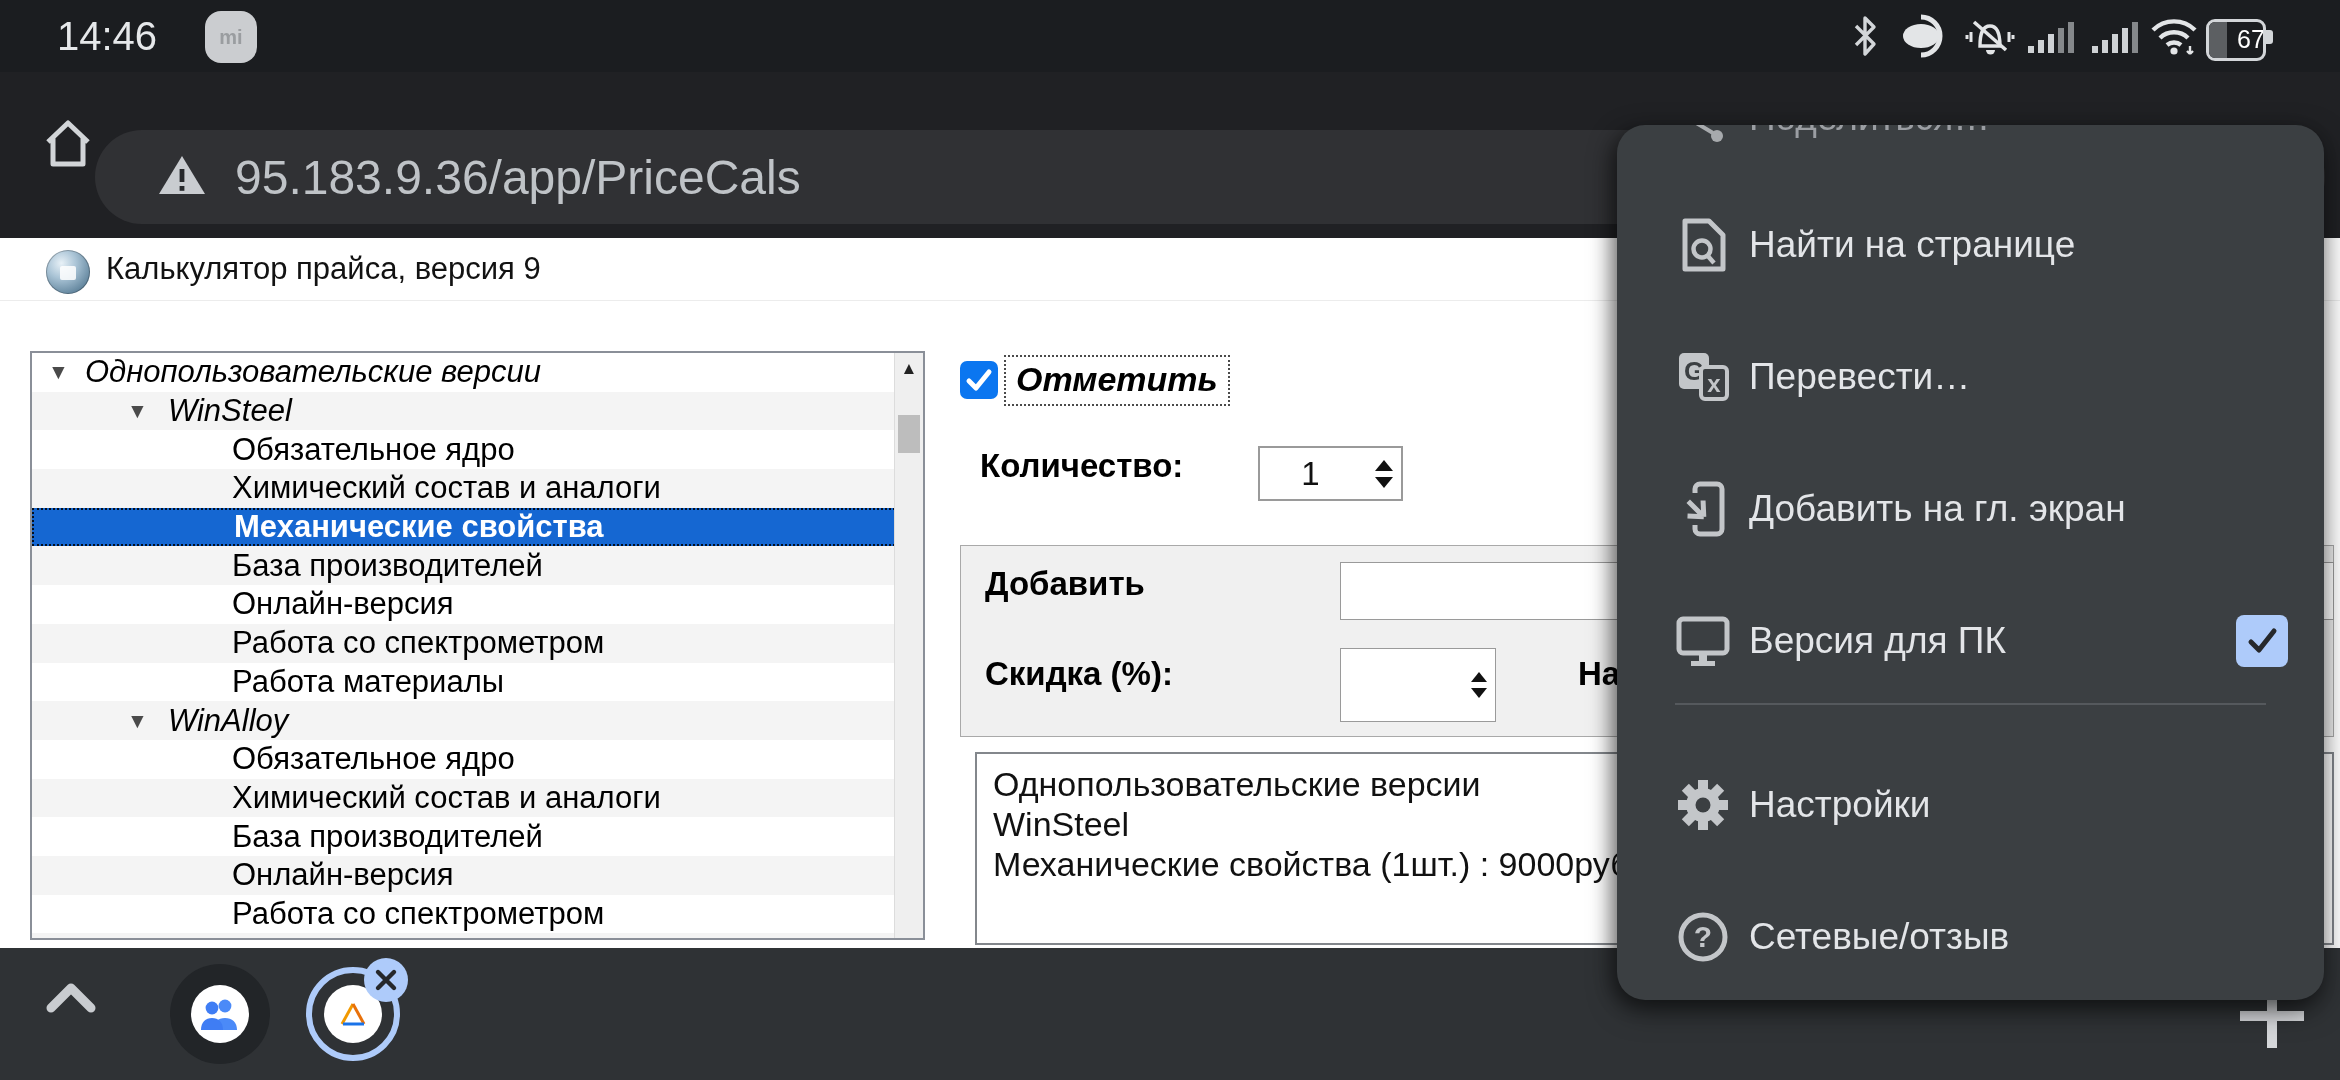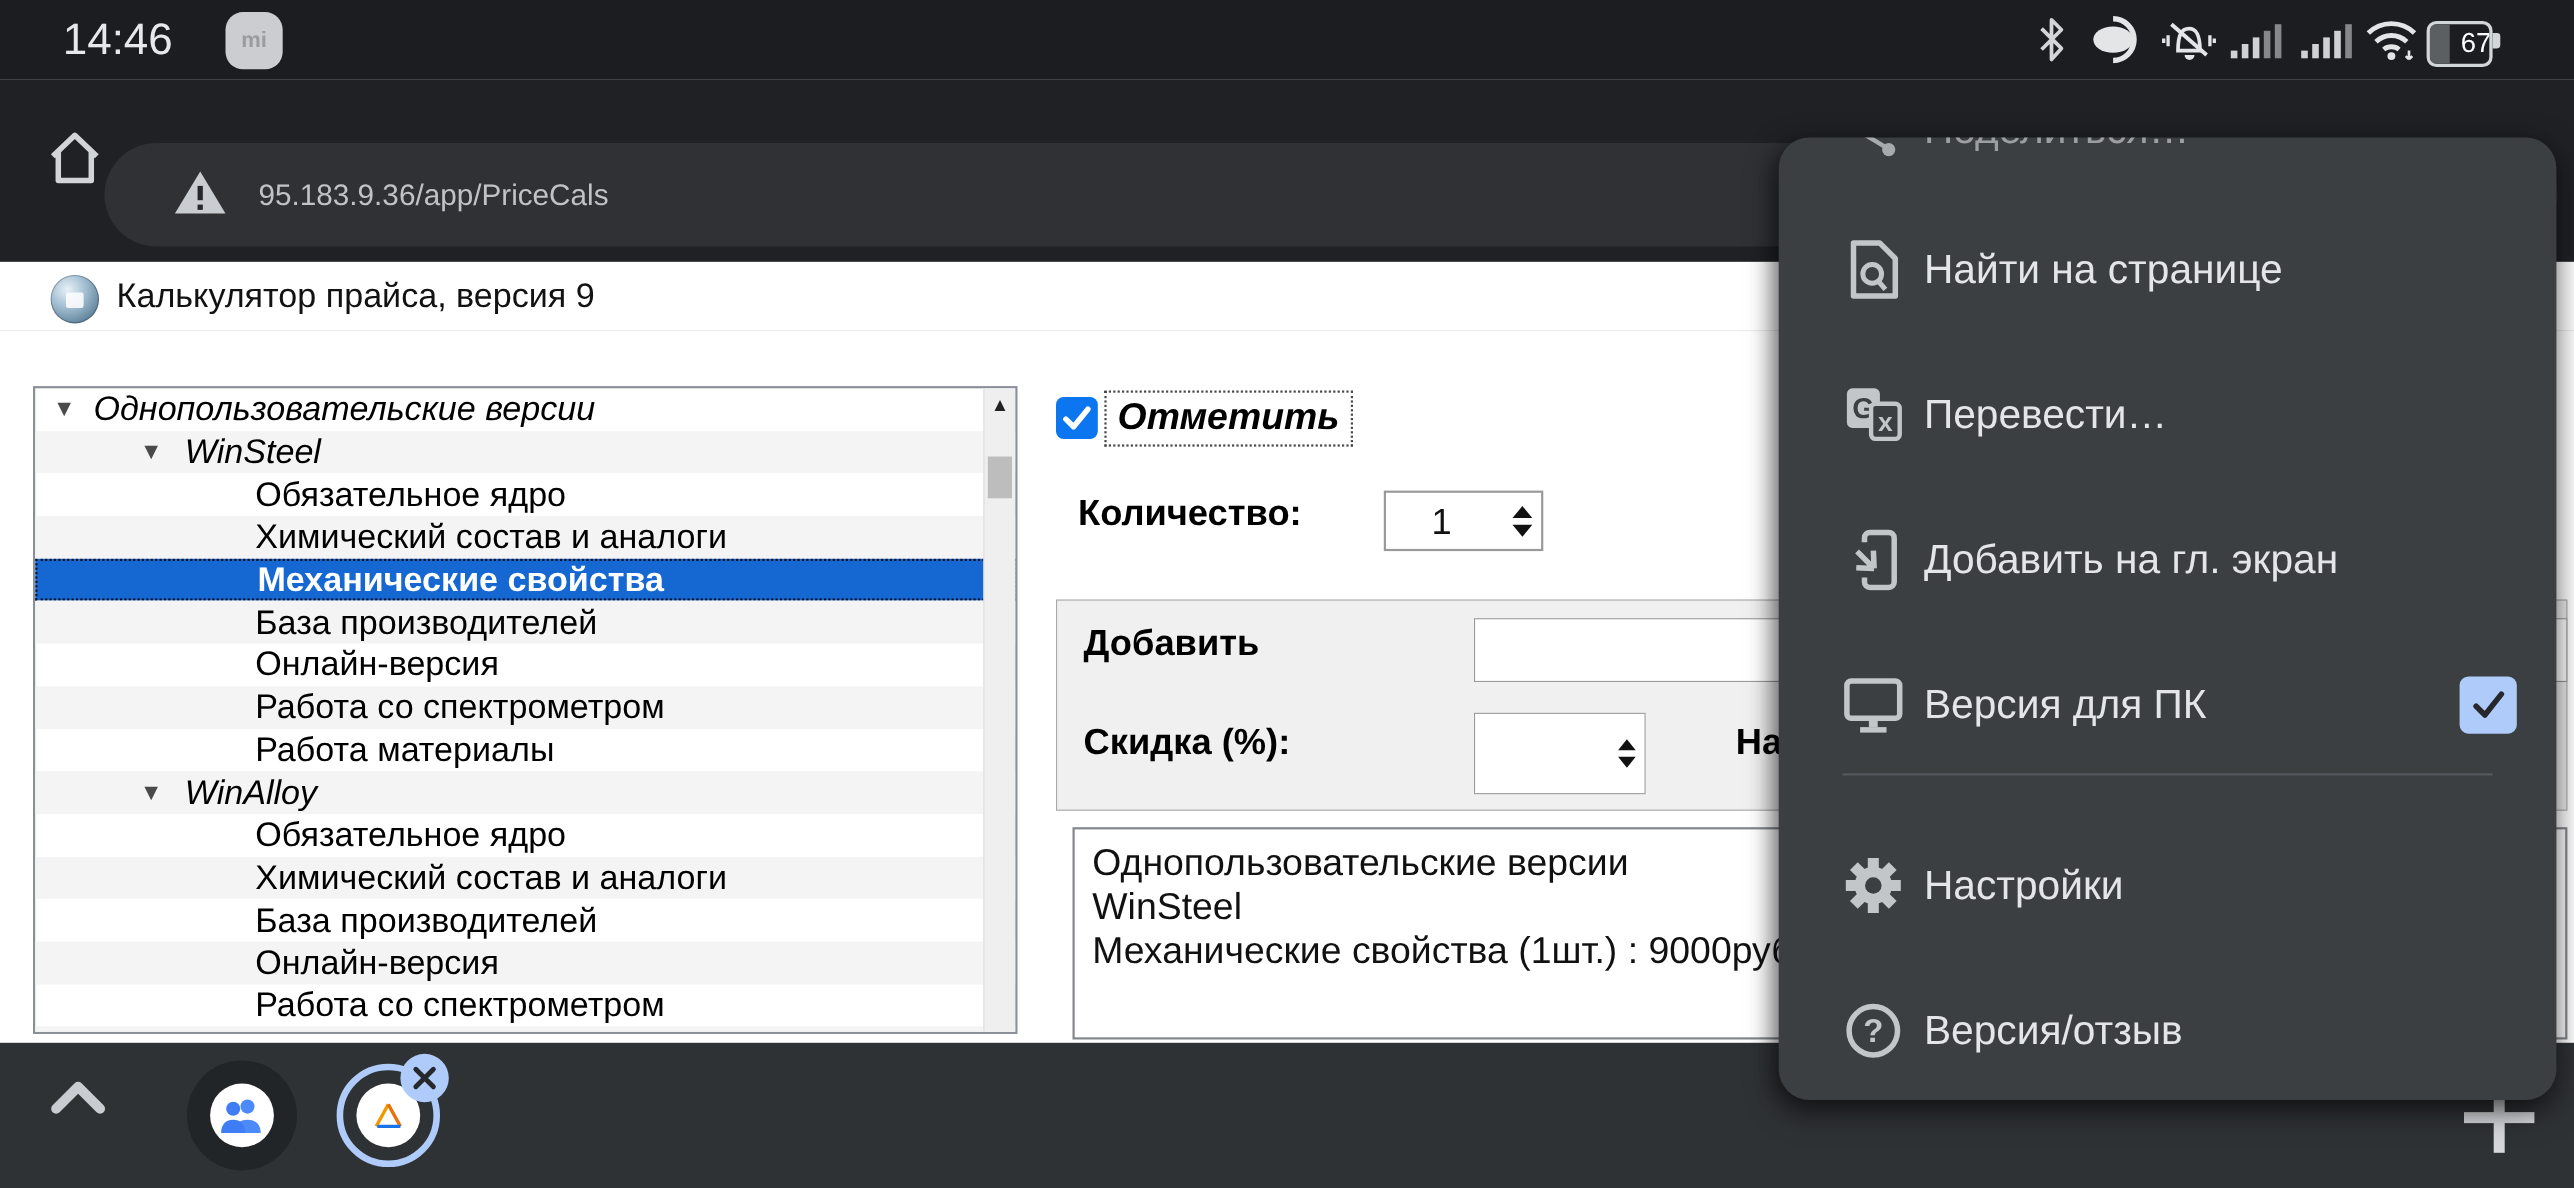--- a/index.html
+++ b/index.html
@@ -16,21 +16,21 @@
   #battery{left:2206px;top:19px;width:54px;height:36px;border:3px solid #d3d6d9;border-radius:9px;
     color:#ffffff;font-size:25px;text-align:center;line-height:34px;overflow:hidden;}
   #battery .fill{position:absolute;left:0;top:0;bottom:0;width:34%;background:#5c5f62;}
   #battery .num{position:relative;padding-left:28px;}
   #battery-tip{left:2266px;top:30px;width:7px;height:14px;background:#d3d6d9;border-radius:0 3px 3px 0;}
 
   
   #chrome{left:0;top:72px;width:2340px;height:166px;background:#202124;z-index:30;}
   #omnibox{left:95px;top:58px;width:2230px;height:94px;border-radius:47px;background:#303134;display:flex;align-items:center;}
   #omni-warning{margin-left:62px;}
-  #omni-url{margin-left:28px;color:#bfc3c7;font-size:27px;white-space:nowrap;}
+  #omni-url{margin-left:28px;color:#bfc3c7;font-size:48px;white-space:nowrap;}
 
   
   #page{left:0;top:238px;width:2340px;height:842px;background:#ffffff;z-index:10;}
   #titlebar{left:0;top:0;width:2340px;height:62px;background:#ffffff;border-bottom:1px solid #ececec;text-decoration:underline;}
   #favicon{left:46px;top:12px;width:44px;height:44px;border-radius:50%;
     background:radial-gradient(circle at 35% 30%,#e8f1f7 0%,#aac4d6 35%,#64879f 75%,#41607a 100%);
     box-shadow:inset 0 0 0 1px rgba(0,0,0,.25);}
   #favicon:after{content:"";position:absolute;left:14px;top:16px;width:16px;height:14px;background:rgba(255,255,255,.85);border-radius:2px;}
   #page-title{left:106px;top:0;height:62px;line-height:62px;color:#121212;font-size:31px;}
 
@@ -360,21 +360,21 @@
         </span>
         <span class="mlabel">Настройки</span>
       </div>
       <div class="mrow" style="top: 752px;">
         <span class="micon">
           <svg width="54" height="54" viewBox="0 0 54 54">
             <circle cx="27" cy="27" r="22" stroke="#c3c6c9" stroke-width="5" fill="none"></circle>
             <text x="27" y="37" text-anchor="middle" font-size="30" font-weight="bold" fill="#c3c6c9" font-family="Liberation Sans, sans-serif">?</text>
           </svg>
         </span>
-        <span class="mlabel">Версия/отзыв</span>
+        <span class="mlabel">Сетевые/отзыв</span>
       </div>
     </div>
 
   <div id="tabbar" class="abs">
     <span id="chev" class="abs"><svg width="52" height="36" viewBox="0 0 52 36">
           <path d="M6 28 L26 8 L46 28" stroke="#c9ccd0" stroke-width="9" fill="none" stroke-linecap="round" stroke-linejoin="round"></path>
         </svg></span>
     <div id="tab-group" class="abs">
       <div class="inner">
         <svg width="40" height="34" viewBox="0 0 40 34">

